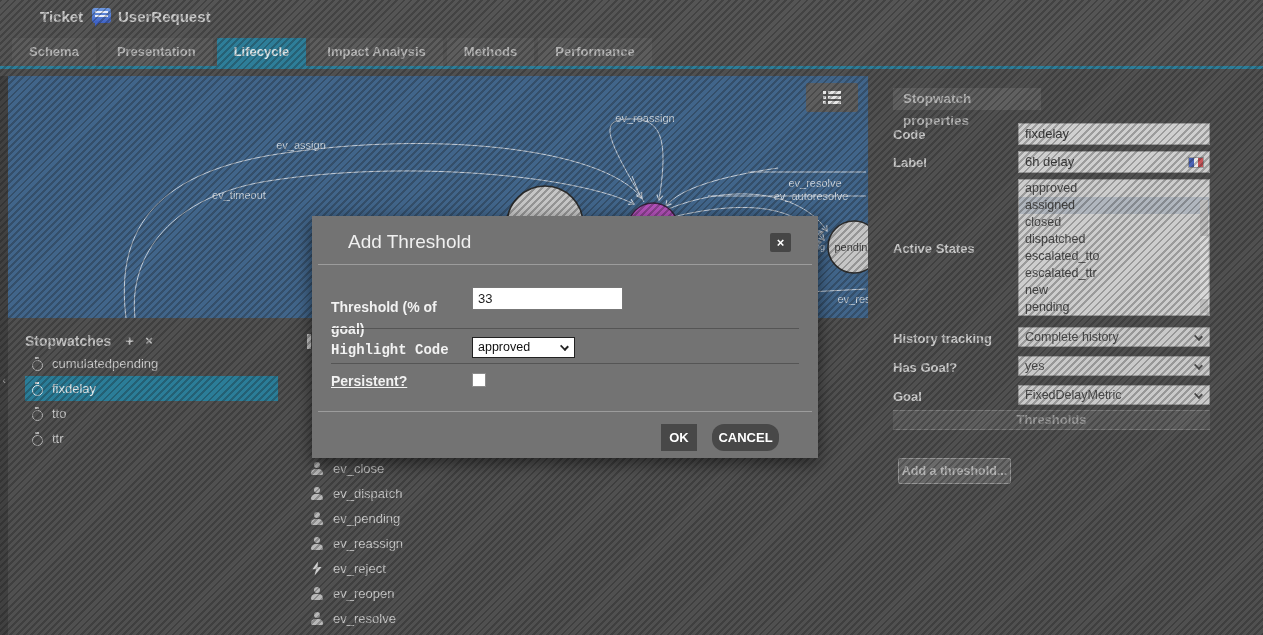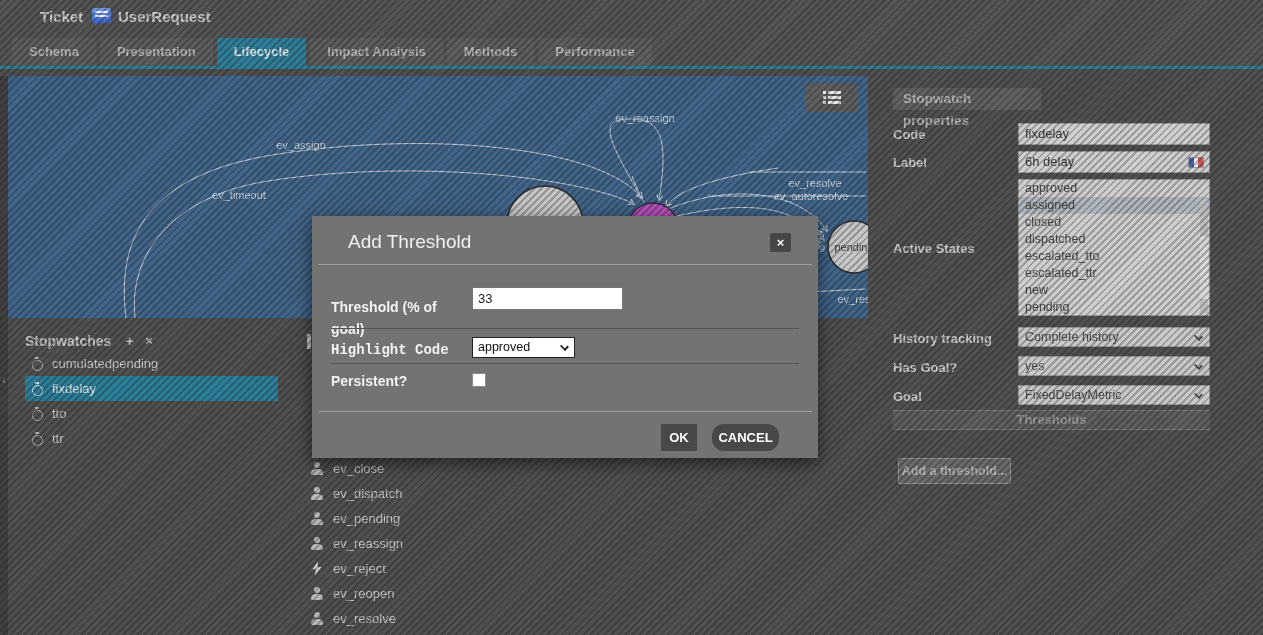--- a/index.html
+++ b/index.html
@@ -310,21 +310,21 @@
     <div class="m-sep" style="top:112px;"></div>
 
     <div class="m-label" style="top:124px;font-family:Liberation Mono, monospace;">Highlight Code</div>
     <div class="m-select">
       <span>approved</span>
       <span class="chev"></span>
     </div>
 
     <div class="m-sep" style="top:147px;"></div>
 
-    <div class="m-label" style="top:155px;">Persistent?</div>
+    <div class="m-label" style="top:155px;text-decoration:underline;">Persistent?</div>
     <span class="m-check"></span>
 
     <div class="m-hr" style="top:195px;"></div>
     <div class="m-btn ok">OK</div>
     <div class="m-btn cancel">CANCEL</div>
   </div>
 
 </div>
 
 </body></html>

